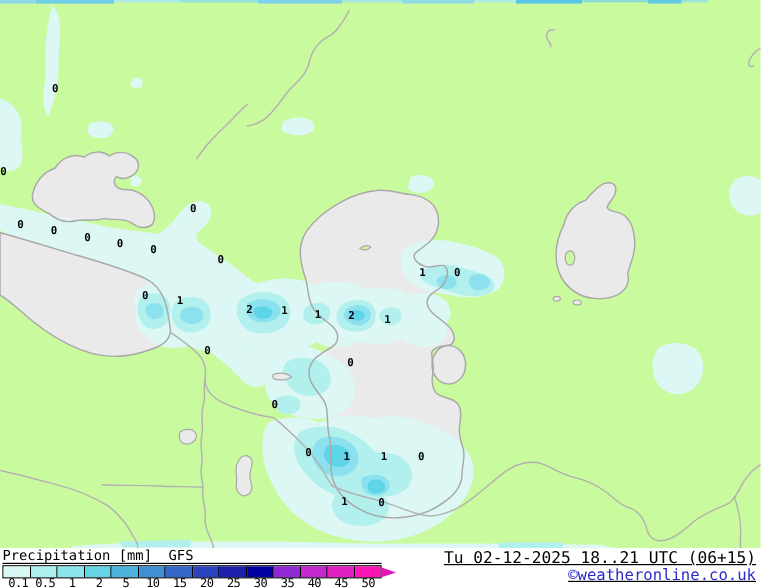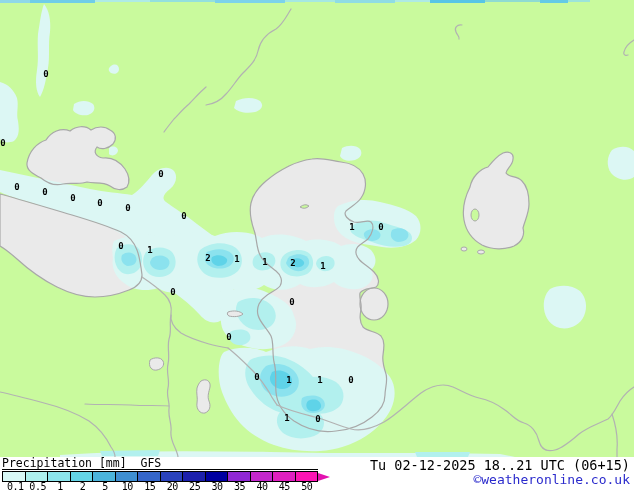--- a/index.html
+++ b/index.html
@@ -25,21 +25,21 @@
   .leg-title{font-size:11.5px;line-height:12px;white-space:pre;color:var(--text_color);
              border-bottom:1px solid #000;width:316px;}
   .bar-row{display:flex;align-items:center;height:11px;margin-top:1px;}
   #colorbar{display:flex;width:314px;height:9px;border:1px solid #000;box-sizing:content-box;}
   #colorbar .seg{flex:1;border-right:1px solid #000;}
   #colorbar .seg:last-child{border-right:none;}
   .bar-arrow{width:0;height:0;border-left:12px solid var(--arrow);
              border-top:4px solid transparent;border-bottom:4px solid transparent;}
   #ticks{position:relative;height:10px;font-size:10px;line-height:10px;color:var(--text_color);}
   #ticks span{position:absolute;top:0;transform:translateX(-50%);letter-spacing:-0.5px;}
-  .leg-right{position:absolute;right:4px;top:1px;text-align:right;}
+  .leg-right{position:absolute;right:4px;top:1px;text-align:right;text-decoration:underline;}
   .leg-date{font-size:13.5px;line-height:15px;white-space:pre;color:var(--text_color);}
   .leg-copy{font-size:13px;line-height:13px;color:var(--copyright_color);}
 </style>
 </head>
 <body>
 
 <div class="screen">
 
   <svg id="map" width="634" height="457" viewBox="0 0 634 457">
 

